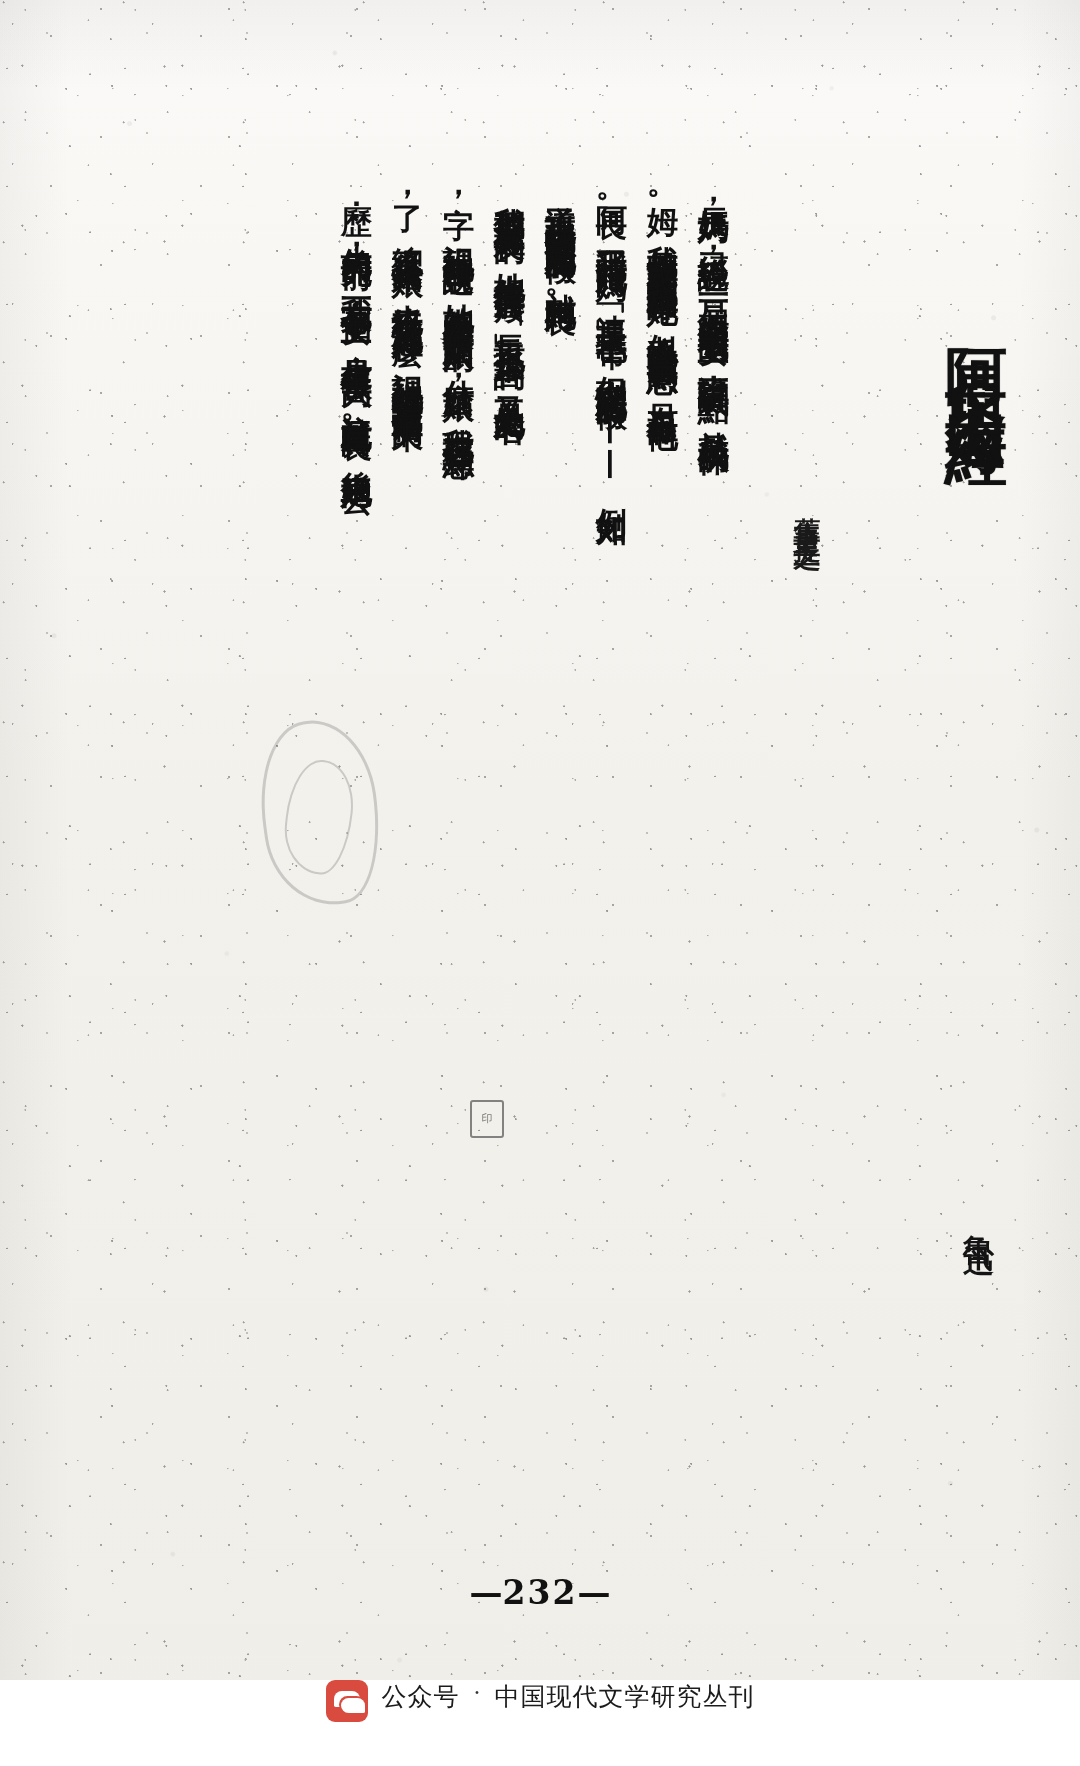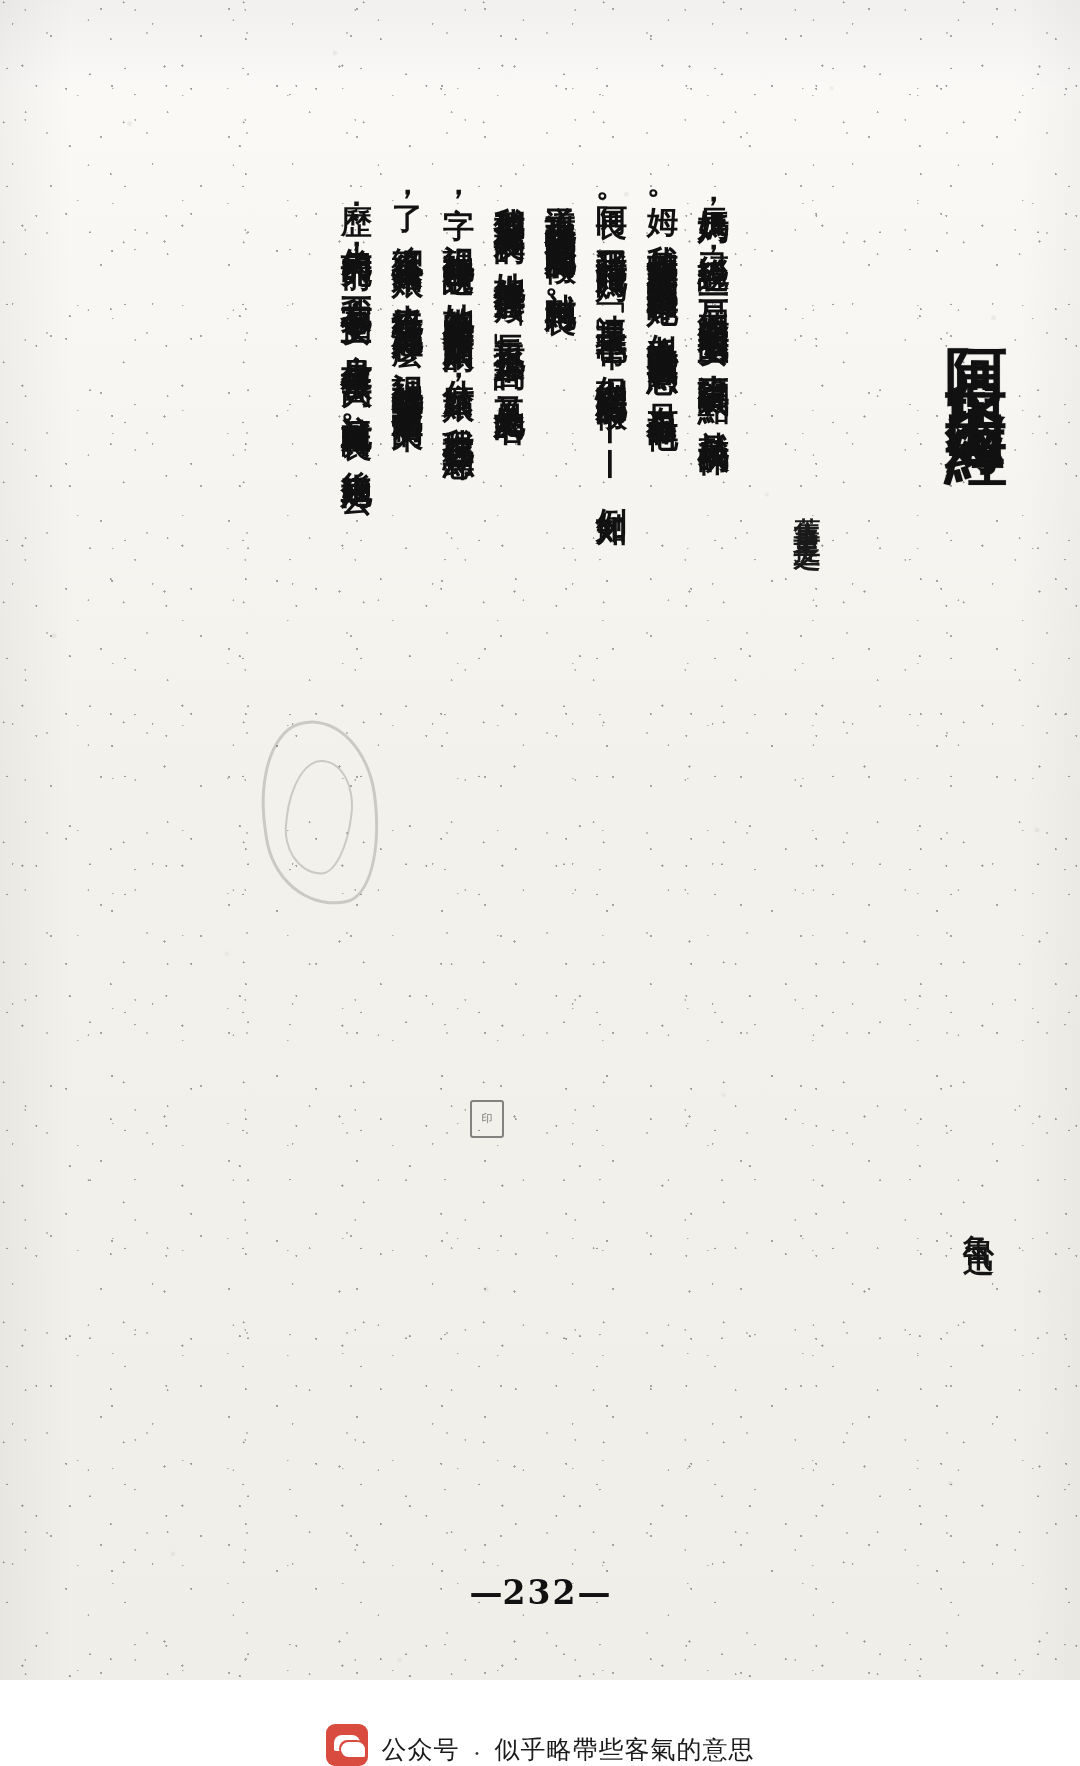--- a/index.html
+++ b/index.html
@@ -175,21 +175,21 @@
 
   
   #watermark {
     position: absolute;
     left: 0;
     bottom: 0;
     width: 1080px;
     height: 86px;
     background: #ffffff;
     display: flex;
-    align-items: flex-end;
+    align-items: flex-start;
     justify-content: center;
     gap: 14px;
   }
   #wm-logo {
     width: 42px;
     height: 42px;
     border-radius: 9px;
     background: #d94b3f;
     position: relative;
     flex: 0 0 auto;
@@ -264,16 +264,16 @@
   <div id="seal">印</div>
 
   <div id="page-number">
     <span class="dash">—</span><span>232</span><span class="dash">—</span>
   </div>
 
   <div id="watermark">
     <div id="wm-logo"></div>
     <span id="wm-text">公众号</span>
     <span id="wm-sep">·</span>
-    <span id="wm-text">似乎略帶些客氣的意思</span>
+    <span id="wm-text">中国现代文学研究丛刊</span>
   </div>
 
 </div>
 
 </body></html>

